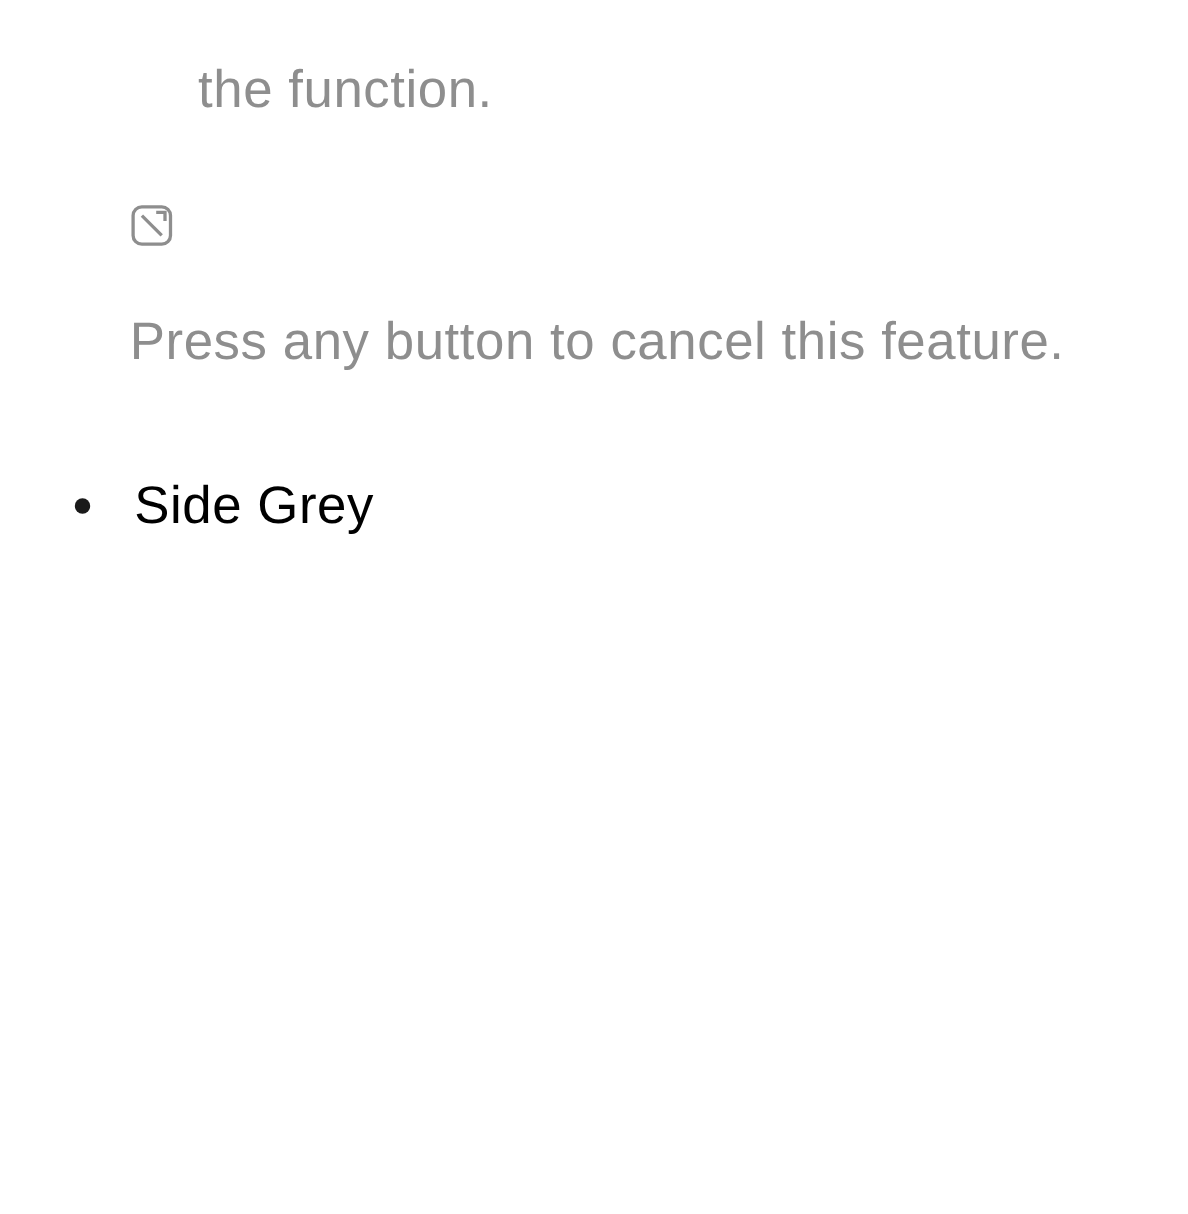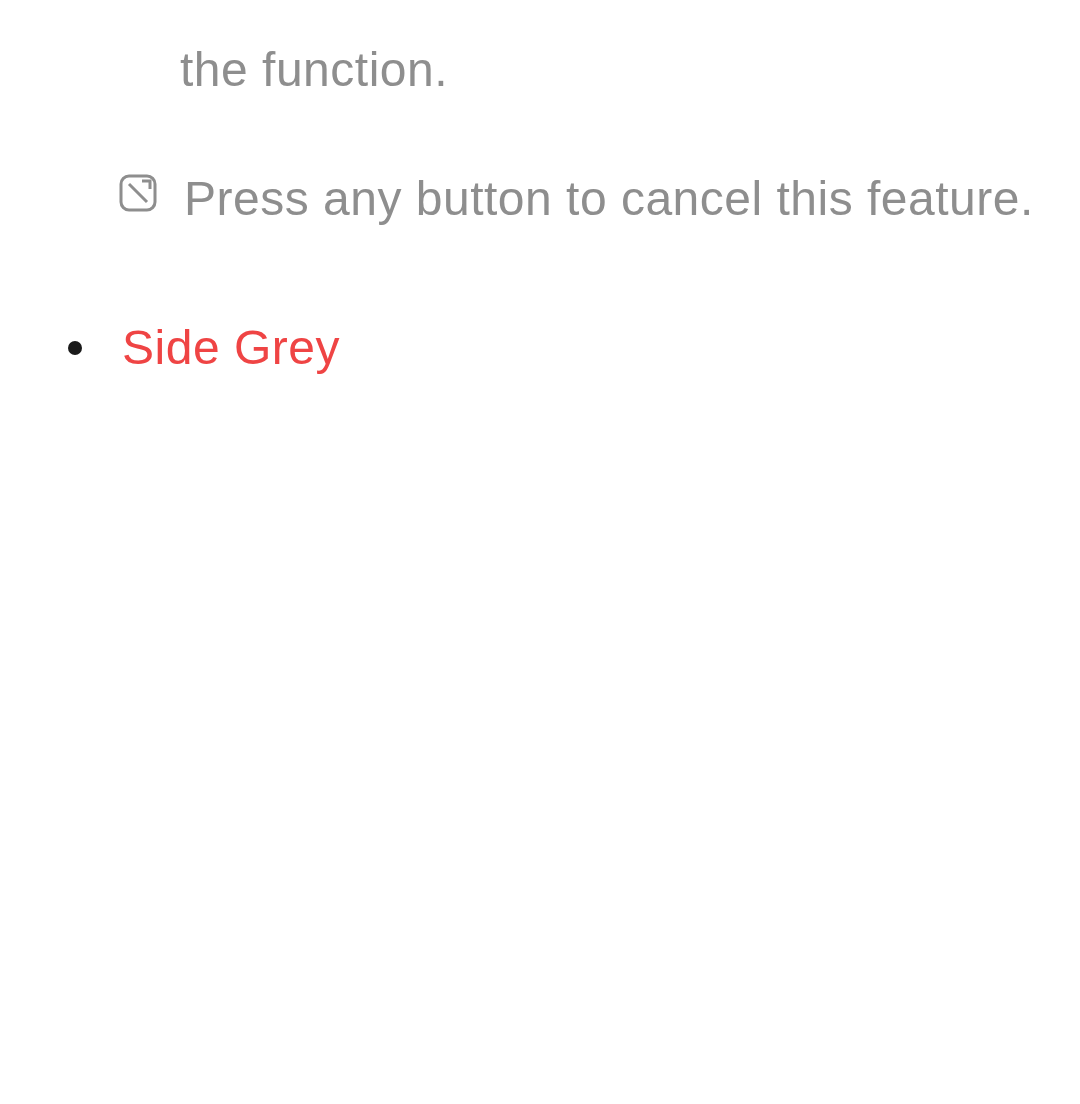--- a/index.html
+++ b/index.html
@@ -6,40 +6,41 @@
     margin: 0;
     padding: 0;
     width: 1080px;
     background: #ffffff;
     font-family: Arial, Helvetica, sans-serif;
   }
   .page {
     box-sizing: border-box;
     width: 1080px;
     min-height: 1104px;
-    padding: 20px 40px 60px 40px;
+    padding: 32px 40px 60px 40px;
     font-size: 48px;
     line-height: 1.85;
     color: #1a1a1a;
     letter-spacing: 0.5px;
   }
   .grey { color: #8e8e8e; }
-  .cyan { color: #ef4444; }
+  .cyan { color: #000000; }
 
   
   .frag {
     margin: 6px 0 40px 140px;
   }
 
   
   .note {
     display: flex;
     align-items: flex-start;
     margin: 0 0 60px 78px;
-    gap: 26px;
+    gap: 42px;
+    flex-direction: column;
   }
   .note .icon-slot {
     flex: 0 0 auto;
     padding-top: 18px;
   }
   .note .note-text {
     flex: 1 1 auto;
   }
 
   

